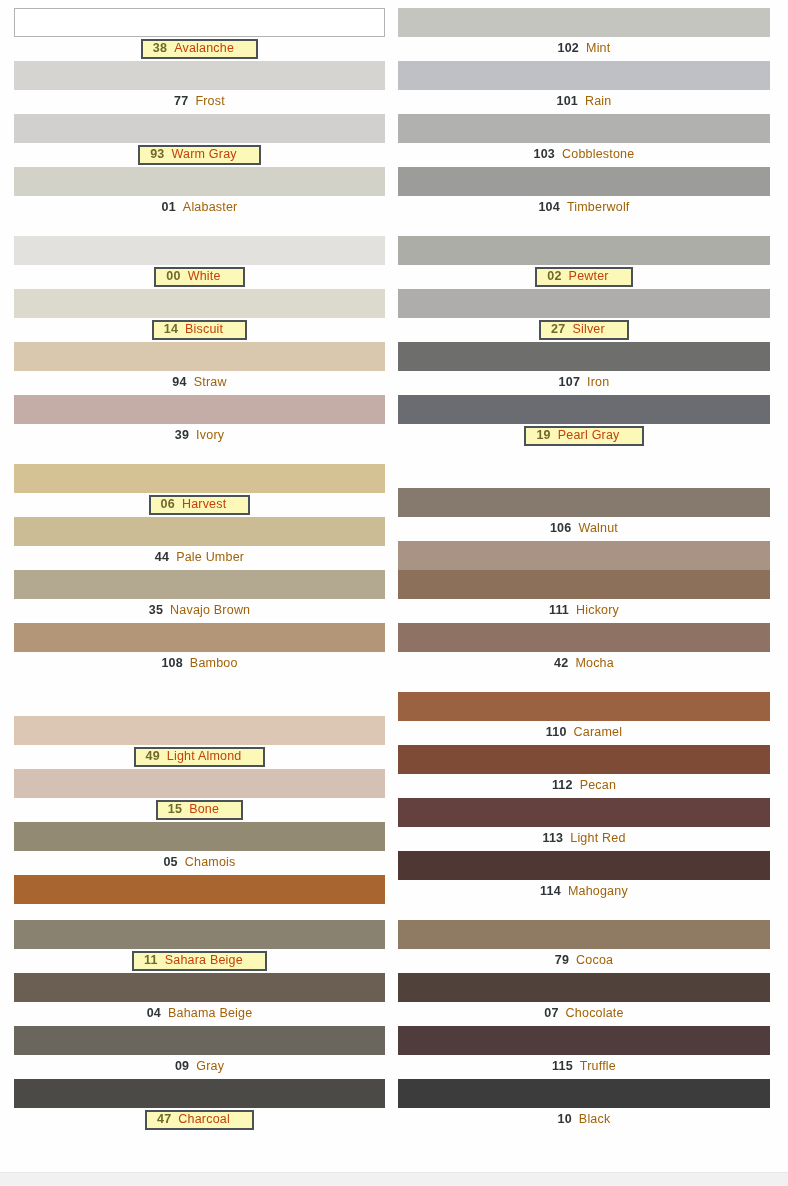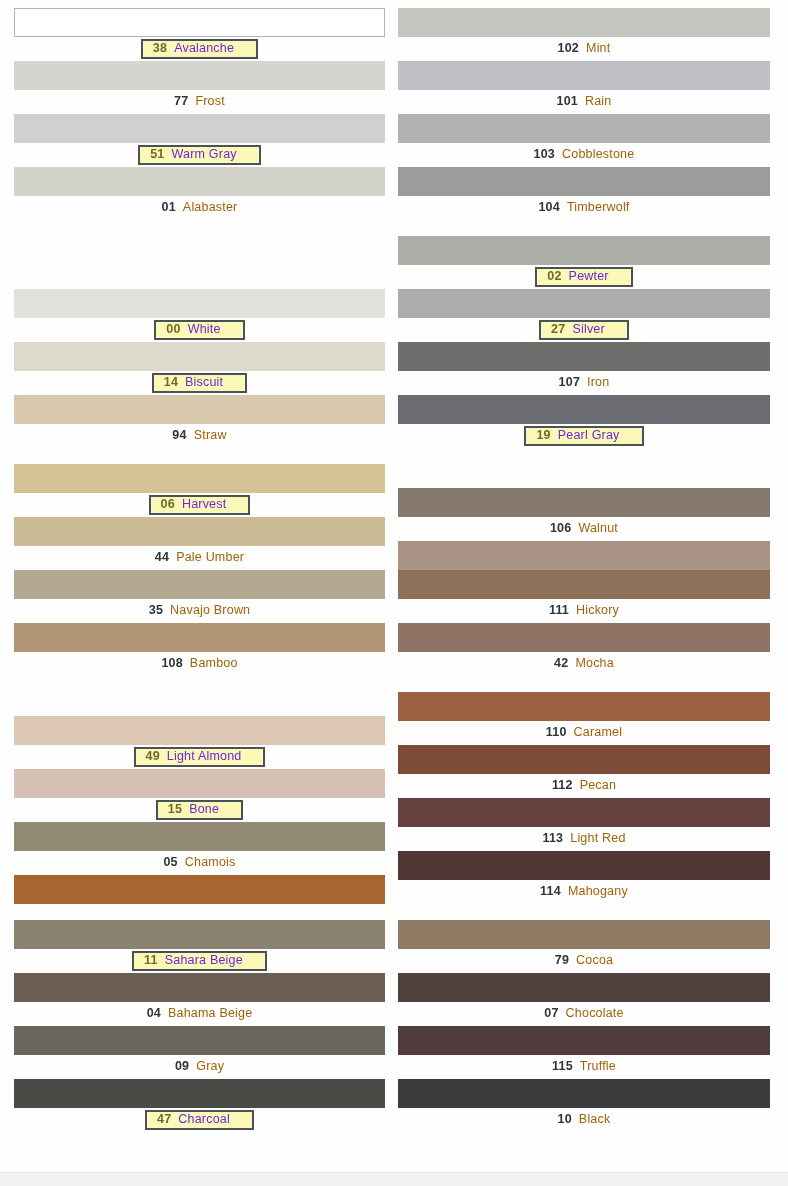--- a/index.html
+++ b/index.html
@@ -78,21 +78,21 @@
     color: #2f3436;
     letter-spacing: 0.2px;
   }
   .name {
     font-size: 12.5px;
     font-weight: normal;
     color: #a16207;
     letter-spacing: 0.2px;
   }
   .cap-inner.hl .code { color: #6f6a2a; }
-  .cap-inner.hl .name { color: #6d28d9; }
+  .cap-inner.hl .name { color: #c2410c; }
 
   .footer-strip {
     position: absolute;
     left: 0; bottom: 0;
     width: 788px; height: 14px;
     background: #f1f1f1;
     border-top: 1px solid #e6e6e6;
   }
 </style>
 </head>
@@ -117,21 +117,21 @@
               <div class="cap-inner">
                 <span class="code">77</span>
                 <span class="name">Frost</span>
               </div>
             </div>
           </div>
           <div class="entry">
             <div class="swatch" style="background: rgb(210, 207, 207);"></div>
             <div class="caption">
               <div class="cap-inner hl">
-                <span class="code">51</span>
+                <span class="code">93</span>
                 <span class="name">Warm Gray</span>
               </div>
             </div>
           </div>
           <div class="entry">
             <div class="swatch" style="background: rgb(211, 210, 200);"></div>
             <div class="caption">
               <div class="cap-inner">
                 <span class="code">01</span>
                 <span class="name">Alabaster</span>
@@ -197,20 +197,29 @@
                 <span class="name">Biscuit</span>
               </div>
             </div>
           </div>
           <div class="entry">
             <div class="swatch" style="background: rgb(217, 200, 174);"></div>
             <div class="caption">
               <div class="cap-inner">
                 <span class="code">94</span>
                 <span class="name">Straw</span>
+              </div>
+            </div>
+          </div>
+          <div class="entry">
+            <div class="swatch" style="background: rgb(196, 172, 167);"></div>
+            <div class="caption">
+              <div class="cap-inner">
+                <span class="code">39</span>
+                <span class="name">Ivory</span>
               </div>
             </div>
           </div>
         </div>
         <div class="col right">
           <div class="entry">
             <div class="swatch" style="background: rgb(173, 173, 168);"></div>
             <div class="caption">
               <div class="cap-inner hl">
                 <span class="code">02</span>

